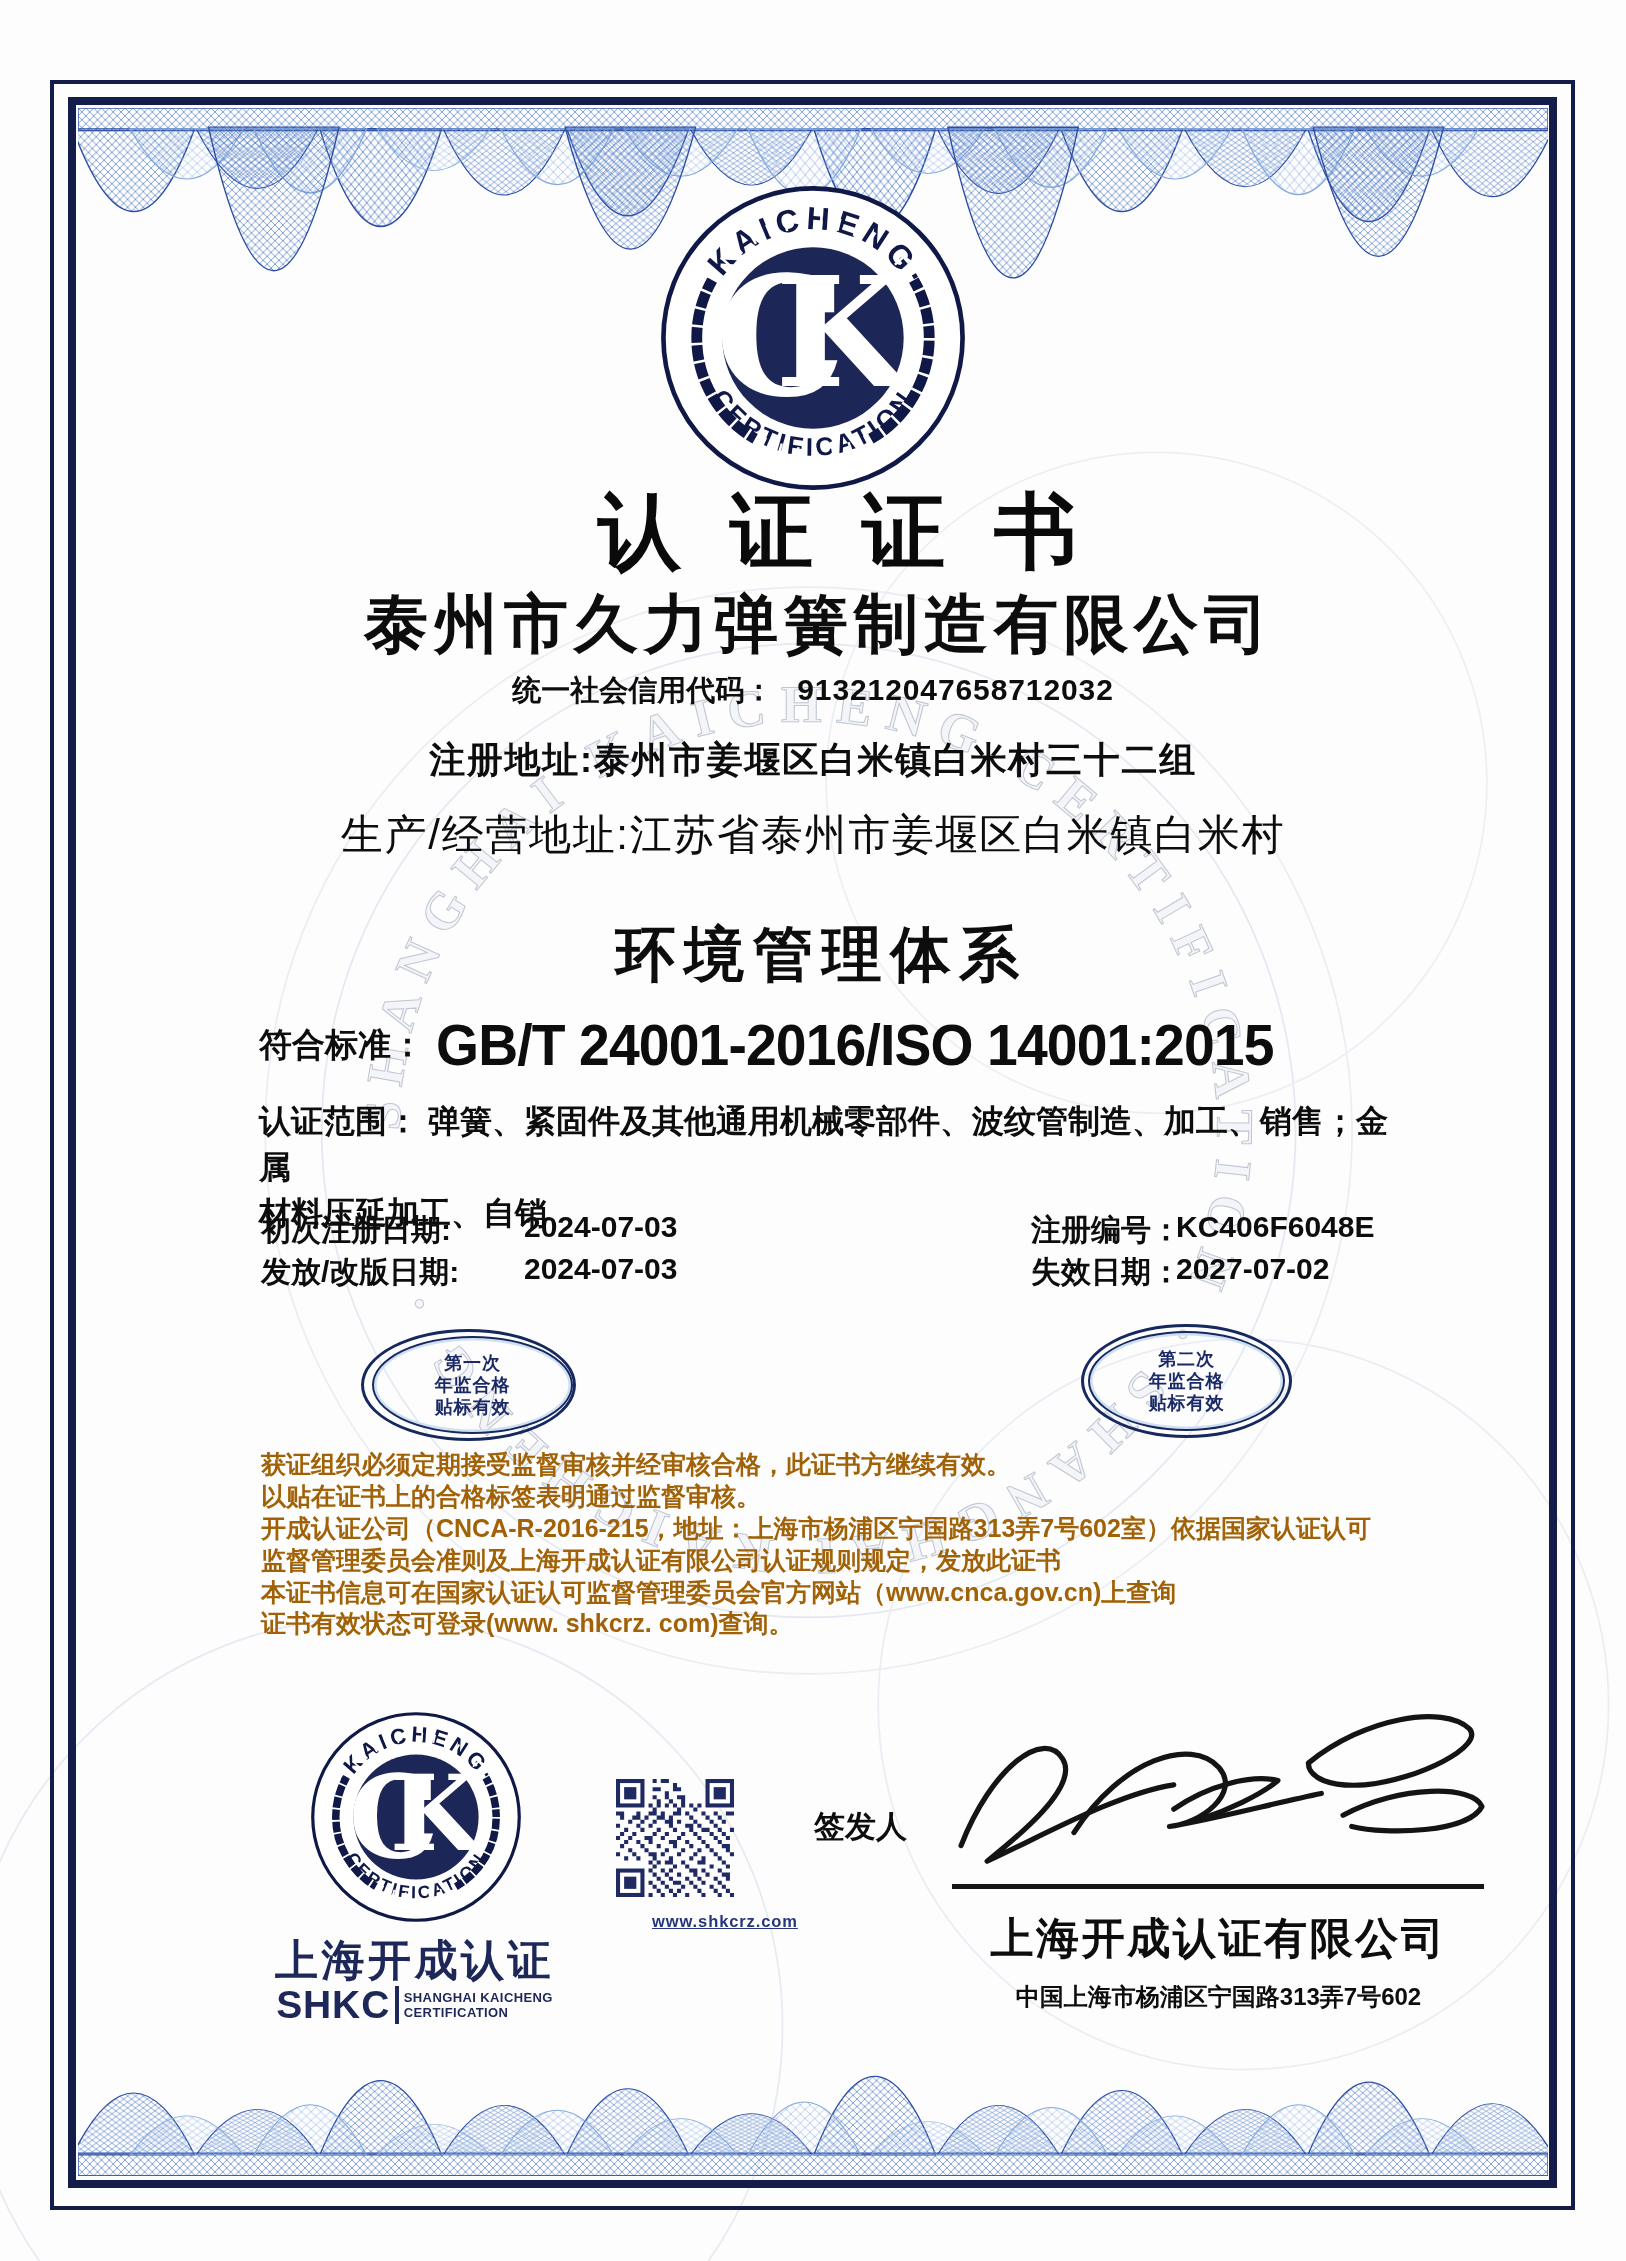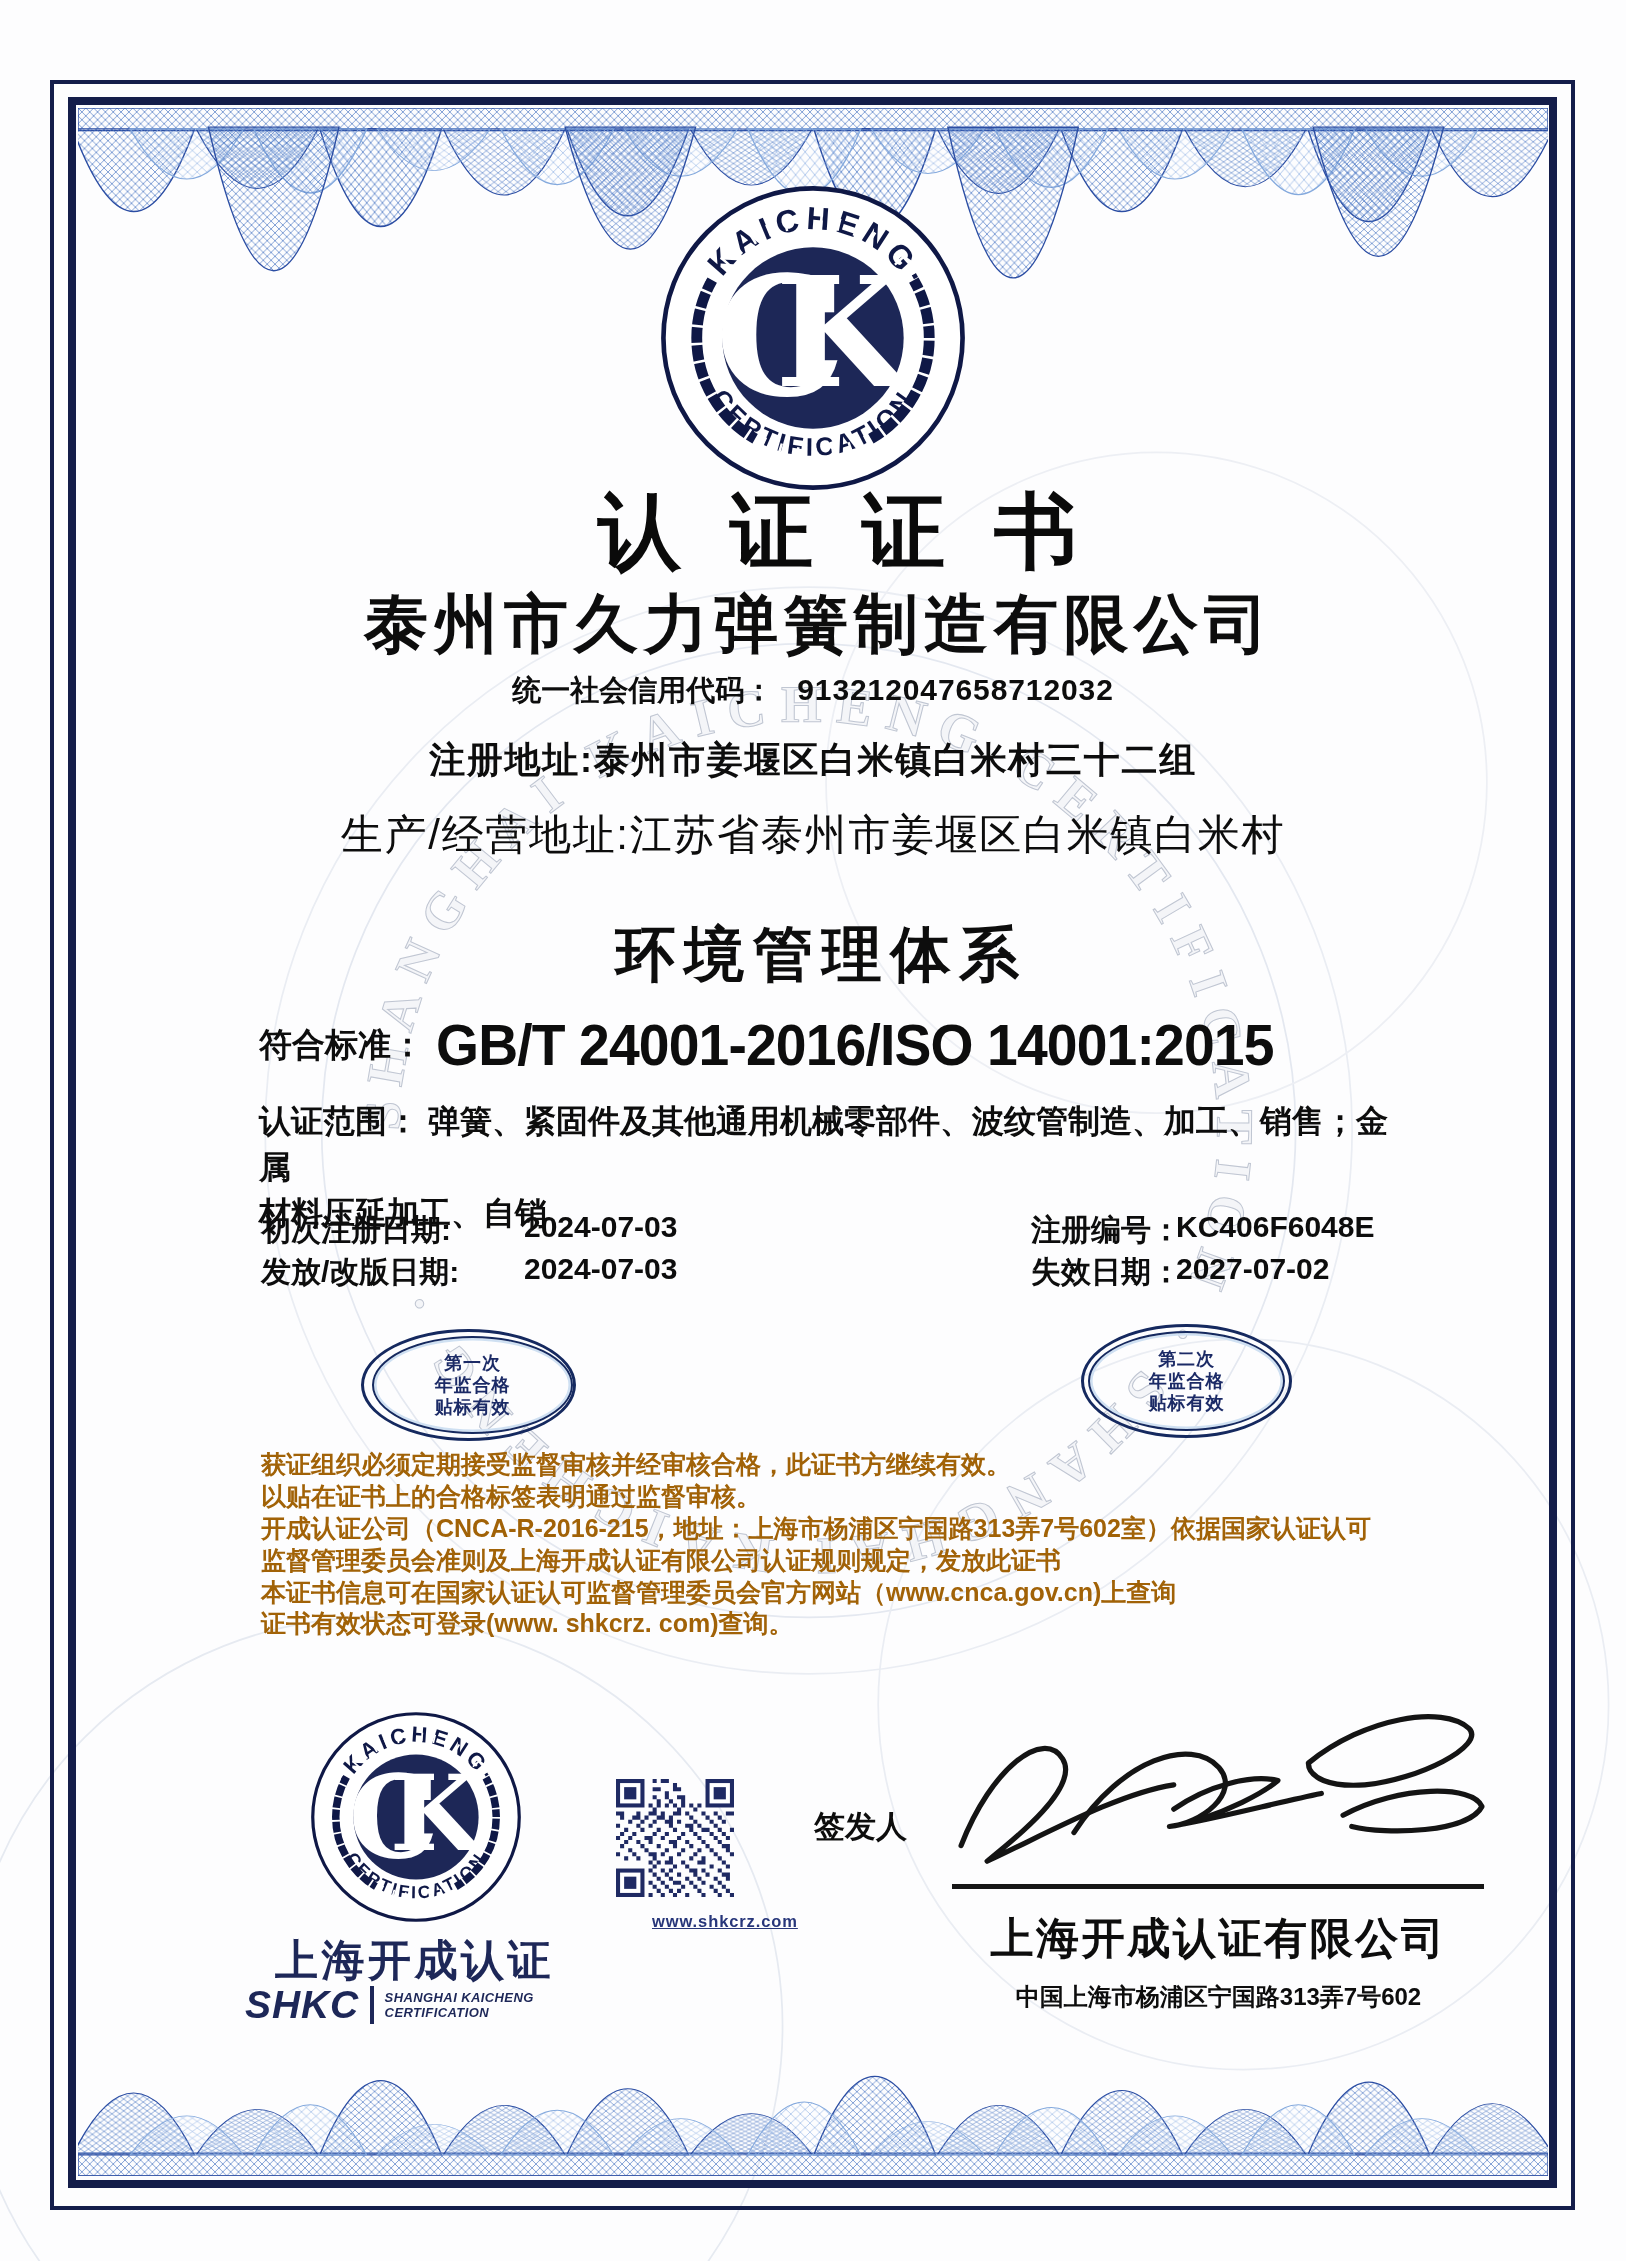--- a/index.html
+++ b/index.html
@@ -43,21 +43,21 @@
     display:flex;align-items:center;justify-content:center;box-shadow:0 0 0 2.6px #cfe0f2 inset;}
   .stamp-1{left:361px;top:1329px;width:209px;height:106px;justify-content:flex-end;}
   .stamp-2{left:1081px;top:1324px;width:205px;height:108px;}
   .stamp-text{font-size:18px;font-weight:bold;color:#1b2a66;text-align:center;line-height:22px;letter-spacing:0.9px;}
   
   .notes{left:261px;top:1449px;width:1139px;font-size:25px;font-weight:600;line-height:31px;color:#a16207;}
   .notes div{margin-bottom:0.9px;}
   
   .brand-cn{left:245px;top:1932px;width:339px;text-align:center;font-size:43px;font-weight:bold;
     color:#1d2758;letter-spacing:3.5px;}
-  .brand-lockup{left:245px;top:1983px;width:339px;display:flex;align-items:center;justify-content:flex-start;gap:11px;color:#1d2758;font-style:italic;}
+  .brand-lockup{left:245px;top:1983px;width:339px;display:flex;align-items:center;justify-content:center;gap:5px;color:#1d2758;}
   .brand-abbr{font-size:39px;font-weight:bold;letter-spacing:0.9px;}
   .brand-divider{width:3.5px;height:38px;background:#1d2758;}
   .brand-sub{font-size:13px;font-weight:bold;line-height:15px;letter-spacing:0.4px;text-align:left;}
   .qr-wrap{left:616px;top:1779px;width:118px;z-index:3;}
   .qr-url{margin-top:12px;text-align:left;font-size:16.5px;font-weight:bold;color:#27367a;
     text-decoration:underline;letter-spacing:0.9px;margin-left:36px;}
   .signer{left:814px;top:1806px;font-size:31px;font-weight:600;z-index:3;}
   .sig-svg{left:913px;top:1698px;width:591px;height:191px;z-index:3;}
   .sig-line{left:952px;top:1884px;width:532px;height:5.2px;background:#161616;z-index:3;}
   .issuer-name{left:935px;top:1910px;width:567px;text-align:center;font-size:43px;font-weight:bold;letter-spacing:2.6px;z-index:3;}

